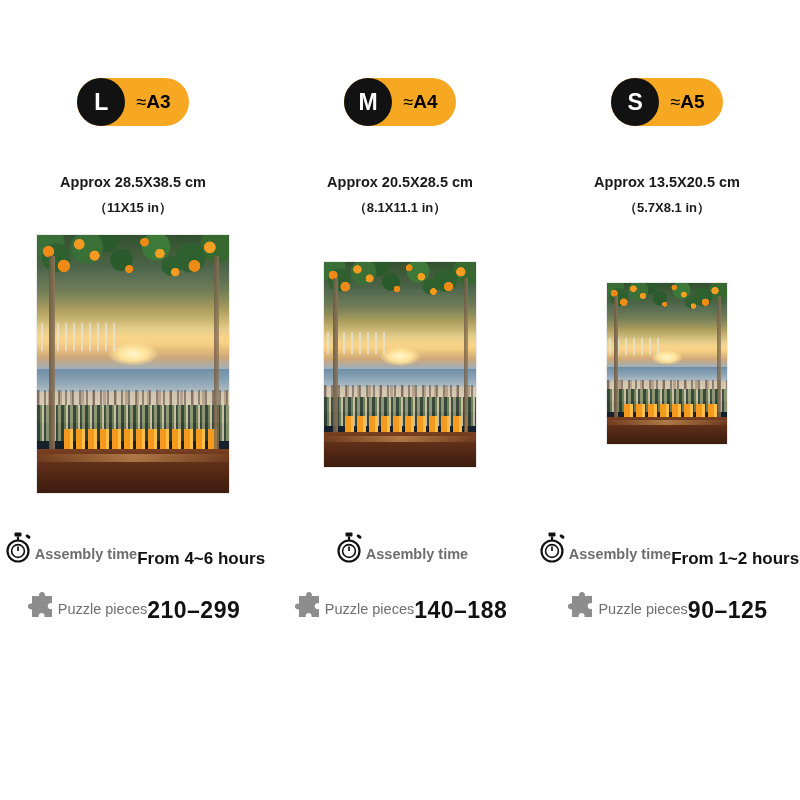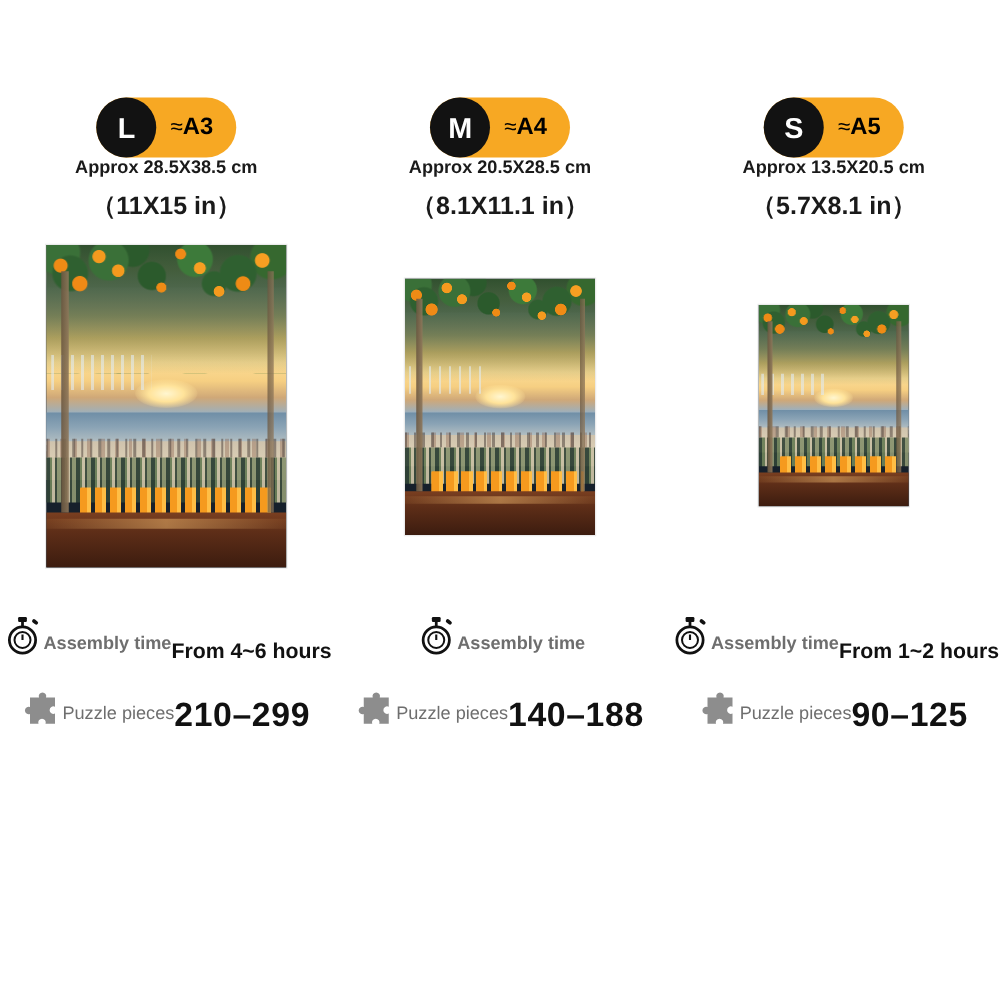--- a/index.html
+++ b/index.html
@@ -65,29 +65,30 @@
     font-weight: bold;
     white-space: nowrap;
   }
   .badge-text .approx {
     font-weight: normal;
     font-size: 18px;
   }
 
   
   .dim-cm {
+    margin-top: 48px;
     font-size: 14.5px;
     font-weight: bold;
     color: #1a1a1a;
     text-align: center;
     white-space: nowrap;
   }
   .dim-in {
     margin-top: 9px;
-    font-size: 20px;
+    font-size: 13px;
     font-weight: bold;
     color: #1a1a1a;
     text-align: left;
     white-space: nowrap;
   }
 
   
   .art-wrap {
     margin-top: 18px;
     display: flex;
@@ -293,21 +294,21 @@
     font-weight: bold;
     color: #111111;
   }
   .pieces-label {
     margin-top: 1px;
     font-size: 14.5px;
     color: #6e6e6e;
   }
   .pieces-value {
     margin-top: 4px;
-    font-size: 27px;
+    font-size: 23px;
     font-weight: bold;
     color: #111111;
     letter-spacing: 0.5px;
   }
   .spacer-time { height: 36px; }
   .spacer-pieces { height: 22px; }
 </style>
 </head>
 <body>
 

